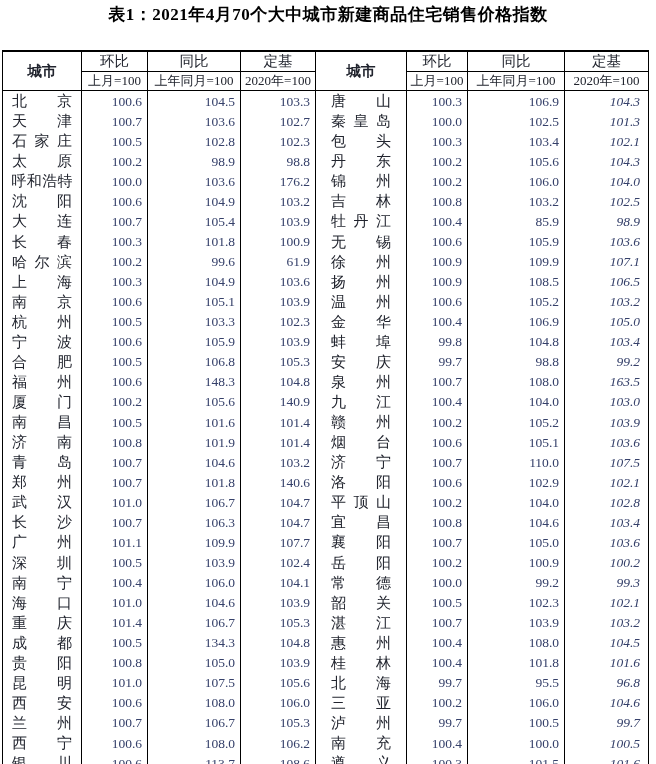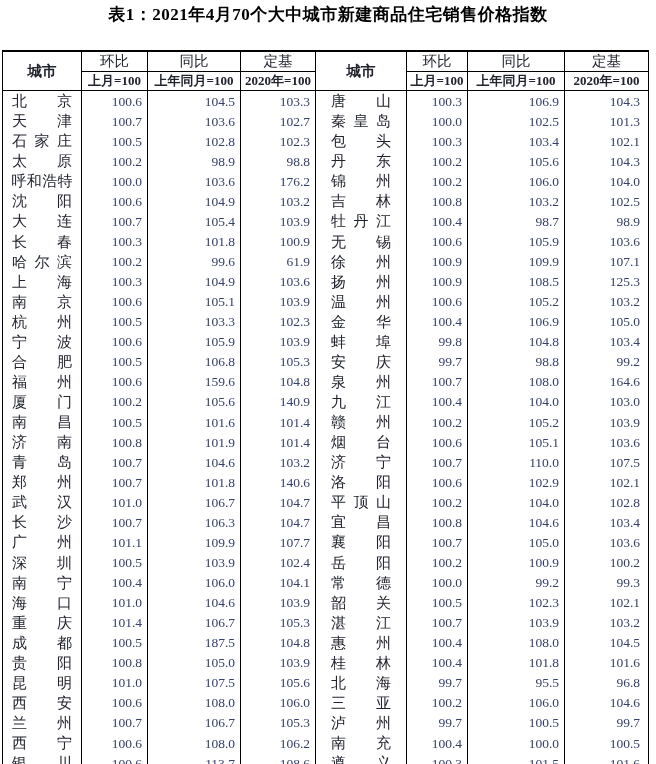--- a/index.html
+++ b/index.html
@@ -41,21 +41,21 @@
     padding:0;margin:0;
     overflow:hidden;white-space:nowrap;
   }
   thead th{
     font-weight:normal;
     text-align:center;
     color:var(--cn-color);
     font-size:14.5px;
   }
   thead tr.h1 th{height:19px;}
-  thead tr.h2 th{height:18px;font-size:13px;font-weight:bold;}
+  thead tr.h2 th{height:18px;font-size:13px;}
   thead tr.h1 th.grp{border-bottom:1px solid var(--border-color);}
   thead th.city-h{border-bottom:1px solid var(--border-color);font-size:14.5px;font-weight:bold;}
   thead tr.h2 th{border-bottom:1px solid var(--border-color);}
   tbody td{height:19px;line-height:19px;}
   td.city{
     text-align:center;
     color:var(--cn-color);
     font-size:15px;
   }
   .city-box{
@@ -65,21 +65,21 @@
     vertical-align:middle;
   }
   .city-box.n4{width:61px;}
   td.num{
     text-align:right;
     padding-right:5px;
     font-size:13.5px;
     color:var(--num-color);
     font-family:"Liberation Serif","DejaVu Serif",serif;
   }
-  td.num.lastcol{padding-right:8px;}
+  td.num.lastcol{padding-right:8px;font-style:italic;}
 </style>
 </head>
 <body>
 
 <h1 class="page-title">表1：2021年4月70个大中城市新建商品住宅销售价格指数</h1>
 
 <table class="idx">
   <colgroup>
     <col style="width:79px">
       <col style="width:66px">
@@ -218,21 +218,21 @@
           </span></td>
         <td class="num">100.7</td>
         <td class="num">105.4</td>
         <td class="num">103.9</td>
         <td class="city"><span class="city-box">
             <span>牡</span>
             <span>丹</span>
             <span>江</span>
           </span></td>
         <td class="num">100.4</td>
-        <td class="num">98.7</td>
+        <td class="num">85.9</td>
         <td class="num lastcol">98.9</td>
       </tr>
       <tr>
         <td class="city"><span class="city-box">
             <span>长</span>
             <span>春</span>
           </span></td>
         <td class="num">100.3</td>
         <td class="num">101.8</td>
         <td class="num">100.9</td>
@@ -268,21 +268,21 @@
           </span></td>
         <td class="num">100.3</td>
         <td class="num">104.9</td>
         <td class="num">103.6</td>
         <td class="city"><span class="city-box">
             <span>扬</span>
             <span>州</span>
           </span></td>
         <td class="num">100.9</td>
         <td class="num">108.5</td>
-        <td class="num lastcol">125.3</td>
+        <td class="num lastcol">106.5</td>
       </tr>
       <tr>
         <td class="city"><span class="city-box">
             <span>南</span>
             <span>京</span>
           </span></td>
         <td class="num">100.6</td>
         <td class="num">105.1</td>
         <td class="num">103.9</td>
         <td class="city"><span class="city-box">
@@ -340,29 +340,29 @@
         <td class="num">99.7</td>
         <td class="num">98.8</td>
         <td class="num lastcol">99.2</td>
       </tr>
       <tr>
         <td class="city"><span class="city-box">
             <span>福</span>
             <span>州</span>
           </span></td>
         <td class="num">100.6</td>
-        <td class="num">159.6</td>
+        <td class="num">148.3</td>
         <td class="num">104.8</td>
         <td class="city"><span class="city-box">
             <span>泉</span>
             <span>州</span>
           </span></td>
         <td class="num">100.7</td>
         <td class="num">108.0</td>
-        <td class="num lastcol">164.6</td>
+        <td class="num lastcol">163.5</td>
       </tr>
       <tr>
         <td class="city"><span class="city-box">
             <span>厦</span>
             <span>门</span>
           </span></td>
         <td class="num">100.2</td>
         <td class="num">105.6</td>
         <td class="num">140.9</td>
         <td class="city"><span class="city-box">
@@ -549,21 +549,21 @@
         <td class="num">100.7</td>
         <td class="num">103.9</td>
         <td class="num lastcol">103.2</td>
       </tr>
       <tr>
         <td class="city"><span class="city-box">
             <span>成</span>
             <span>都</span>
           </span></td>
         <td class="num">100.5</td>
-        <td class="num">187.5</td>
+        <td class="num">134.3</td>
         <td class="num">104.8</td>
         <td class="city"><span class="city-box">
             <span>惠</span>
             <span>州</span>
           </span></td>
         <td class="num">100.4</td>
         <td class="num">108.0</td>
         <td class="num lastcol">104.5</td>
       </tr>
       <tr>

